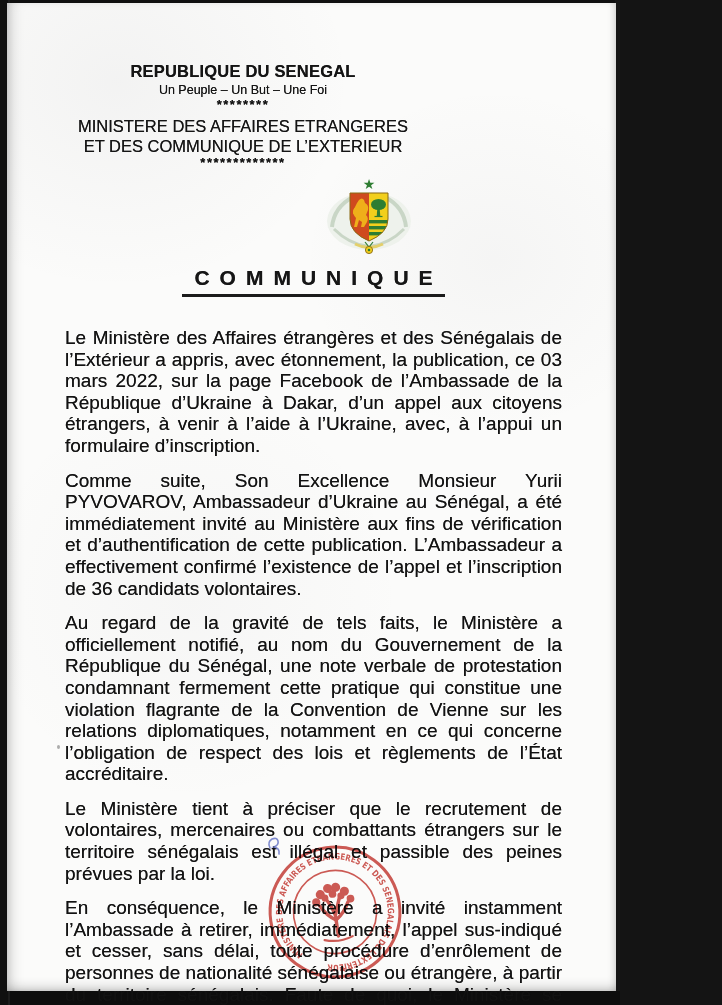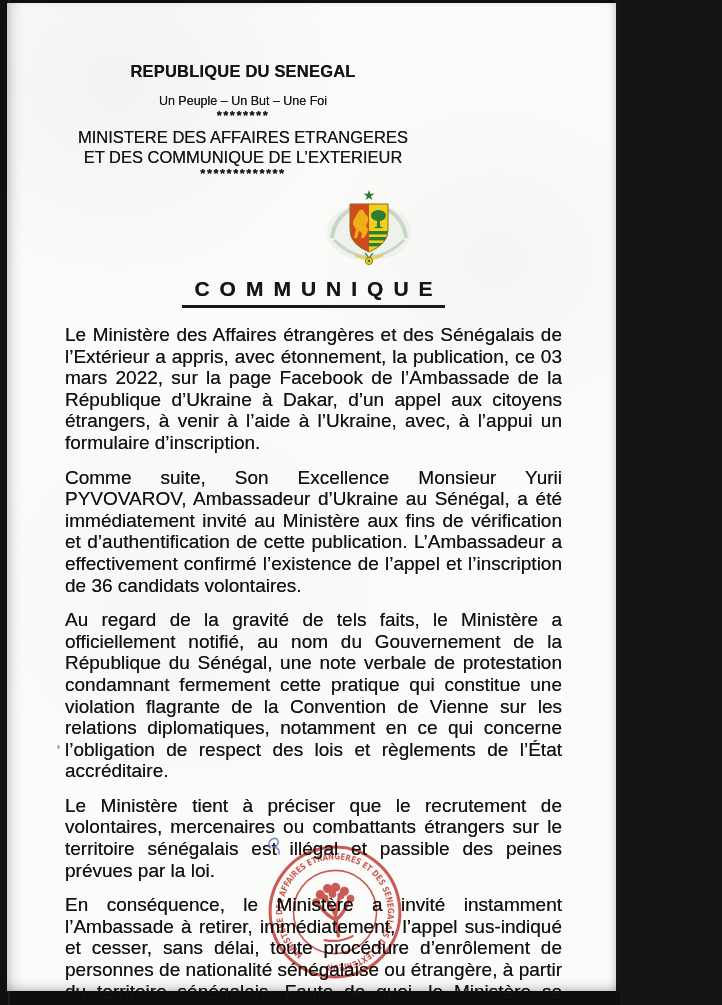--- a/index.html
+++ b/index.html
@@ -15,27 +15,27 @@
       radial-gradient(45% 25% at 80% 26%, rgba(110,110,118,.045), transparent 70%),
       radial-gradient(50% 30% at 30% 60%, rgba(110,110,118,.035), transparent 70%),
       #fbfbfa;
     box-shadow: inset 10px 0 16px -10px rgba(0,0,0,.30),
                 inset -6px 0 10px -6px rgba(0,0,0,.18),
                 inset 0 -8px 14px -8px rgba(0,0,0,.30);
     box-sizing:border-box;padding:58px 54px 0 58px;}
   .letterhead{width:336px;margin-left:10px;text-align:center;color:#141414;
     text-shadow:0 0 .3px rgba(20,20,20,.8);}
   .lh-country{font-size:16.5px;font-weight:bold;letter-spacing:.2px;line-height:20px;}
-  .lh-motto{font-size:12.5px;line-height:16px;margin-top:12px;}
+  .lh-motto{font-size:12.5px;line-height:16px;margin-top:1px;}
   .lh-stars{font-size:13px;font-weight:bold;letter-spacing:1.5px;line-height:13px;}
   .lh-ministry{font-size:16.5px;font-weight:normal;line-height:20px;}
   .lh-gap{height:5px;}
   .emblem-row{height:88px;margin-top:4px;}
   .emblem-row svg{display:block;margin-left:252px;}
-  .title-row{text-align:center;margin-top:5px;margin-bottom:16px;}
+  .title-row{text-align:center;margin-top:5px;margin-bottom:30px;}
   .title{display:inline-block;font-size:21px;font-weight:bold;letter-spacing:10px;
     color:#161616;padding:0 2px 4px 12px;border-bottom:3.5px solid #1b1b1b;
     text-shadow:0 0 .3px rgba(20,20,20,.8);}
   .body-par{font-size:19px;line-height:21.6px;text-align:justify;color:#121212;
     margin:0 0 13px 0;text-shadow:0 0 .35px rgba(18,18,18,.75);}
   .dateline{margin-top:9px;text-align:right;font-size:17px;font-weight:bold;
     color:#121212;text-shadow:0 0 .3px rgba(18,18,18,.8);}
   .stamp{position:absolute;left:252px;top:833px;mix-blend-mode:multiply;opacity:.88;}
   .penmark{position:absolute;left:258px;top:832px;opacity:.85;}
   .speck{position:absolute;background:#6b6b6b;border-radius:50%;opacity:.55;}

